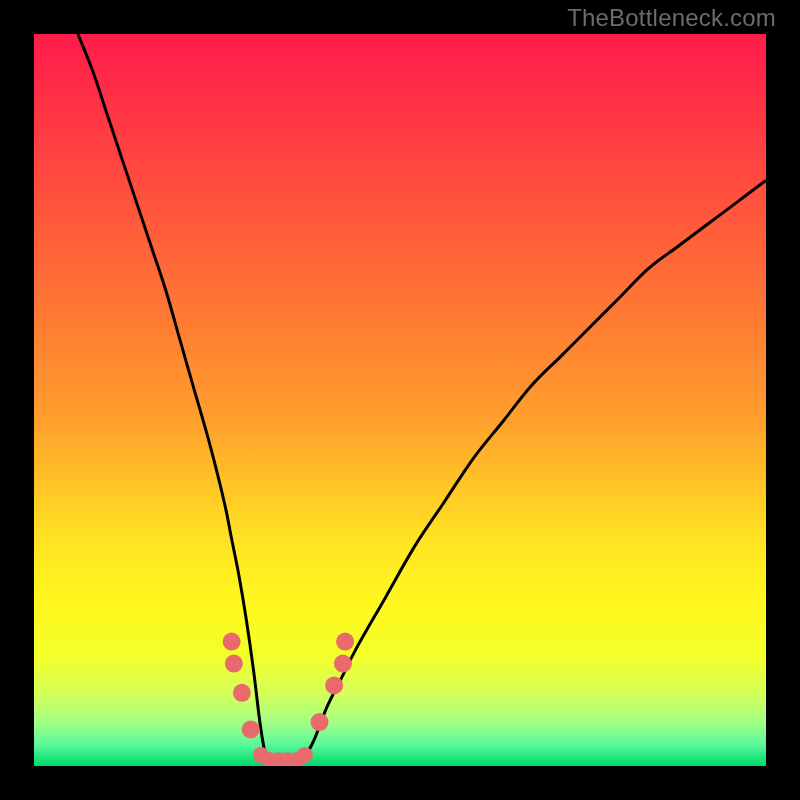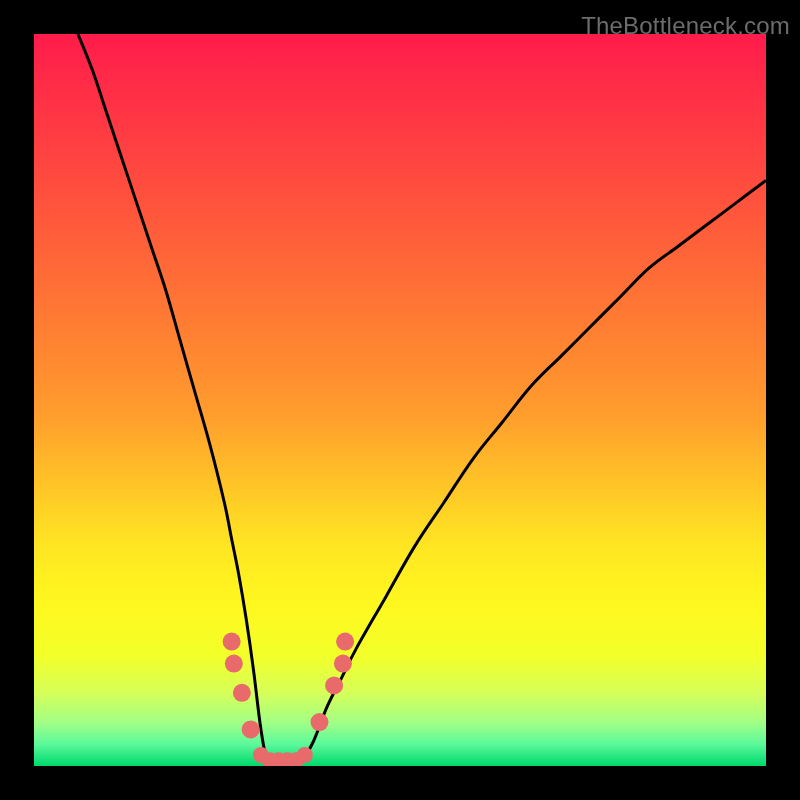--- a/index.html
+++ b/index.html
@@ -15,27 +15,26 @@
     position: absolute;
     left: 0;
     top: 0;
     width: 800px;
     height: 800px;
     background: #000;
   }
   .attribution {
     position: absolute;
     top: 4px;
-    right: 10px;
+    right: 24px;
     color: #6c6c6c;
     font-size: 24px;
     font-weight: 400;
     letter-spacing: 0.2px;
     z-index: 10;
-    margin-top: 8px;
   }
   .plot-area {
     position: absolute;
     left: 34px;
     top: 34px;
     width: 732px;
     height: 732px;
     overflow: hidden;
   }
   .gradient {

